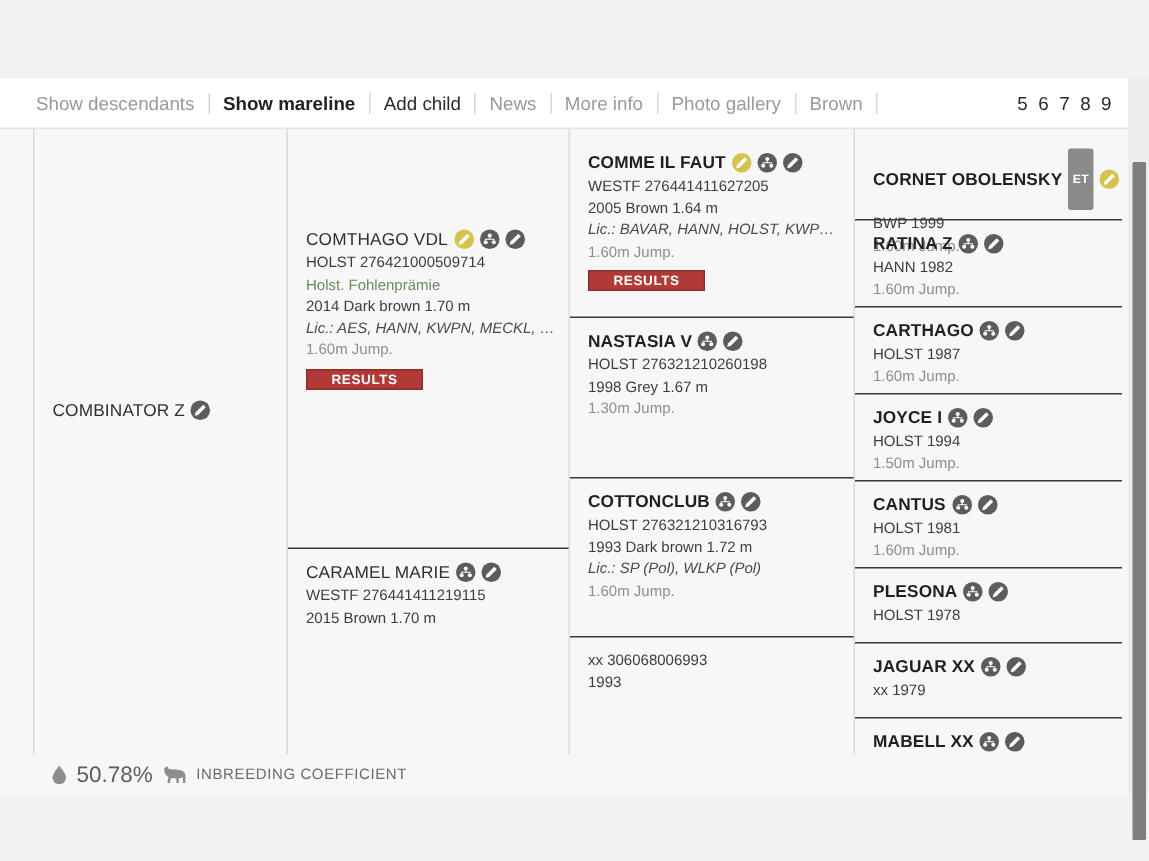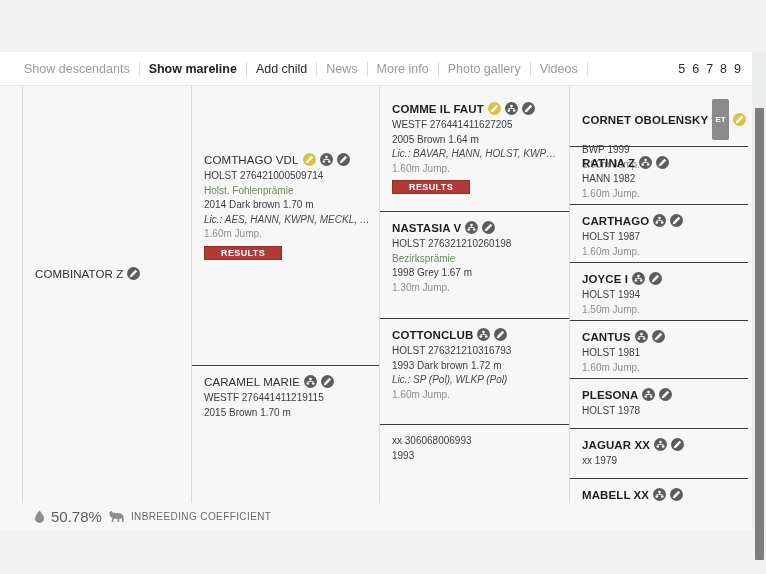--- a/index.html
+++ b/index.html
@@ -229,21 +229,21 @@
   <div class="bottom-blank"></div>
 
   <div class="toolbar">
     <div class="toolbar-inner" id="toolbar-items">
         <div class="tb-item">Show descendants</div>
         <div class="tb-item strong">Show mareline</div>
         <div class="tb-item dark">Add child</div>
         <div class="tb-item">News</div>
         <div class="tb-item">More info</div>
         <div class="tb-item">Photo gallery</div>
-        <div class="tb-item">Videos</div>
+        <div class="tb-item">Brown</div>
       </div>
     <div class="gen-select" id="gen-select">
         <span class="gen-num">5</span>
         <span class="gen-num">6</span>
         <span class="gen-num">7</span>
         <span class="gen-num">8</span>
         <span class="gen-num">9</span>
       </div>
   </div>
 
@@ -336,21 +336,20 @@
                 <path d="M5 3.6 L5 5.0 M2 5.6 L2 5.0 L8 5.0 L8 5.6" stroke="#ffffff" stroke-width="0.9" fill="none"></path>
               </svg>
             </span>
             <span class="badge b-dark">
               <svg width="9" height="9" viewBox="0 0 10 10">
                 <path d="M7.2 0.9 L9.1 2.8 L3.4 8.5 L0.9 9.1 L1.5 6.6 Z" fill="#ffffff"></path>
               </svg>
             </span>
           </div>
           <div class="line ">HOLST 276321210260198</div>
-          <div class="line green">Bezirksprämie</div>
           <div class="line ">1998 Grey 1.67 m</div>
           <div class="line muted">1.30m Jump.</div>
         </div>
         <div class="cell div-top" style="top: 232px; width: 190px; height: 100px;">
           <div class="hdr">
             <span class="nm">COTTONCLUB</span>
             <span class="badge b-dark">
               <svg width="9" height="9" viewBox="0 0 10 10">
                 <circle cx="5" cy="2.2" r="1.5" fill="#ffffff"></circle>
                 <circle cx="2" cy="7.2" r="1.5" fill="#ffffff"></circle>

